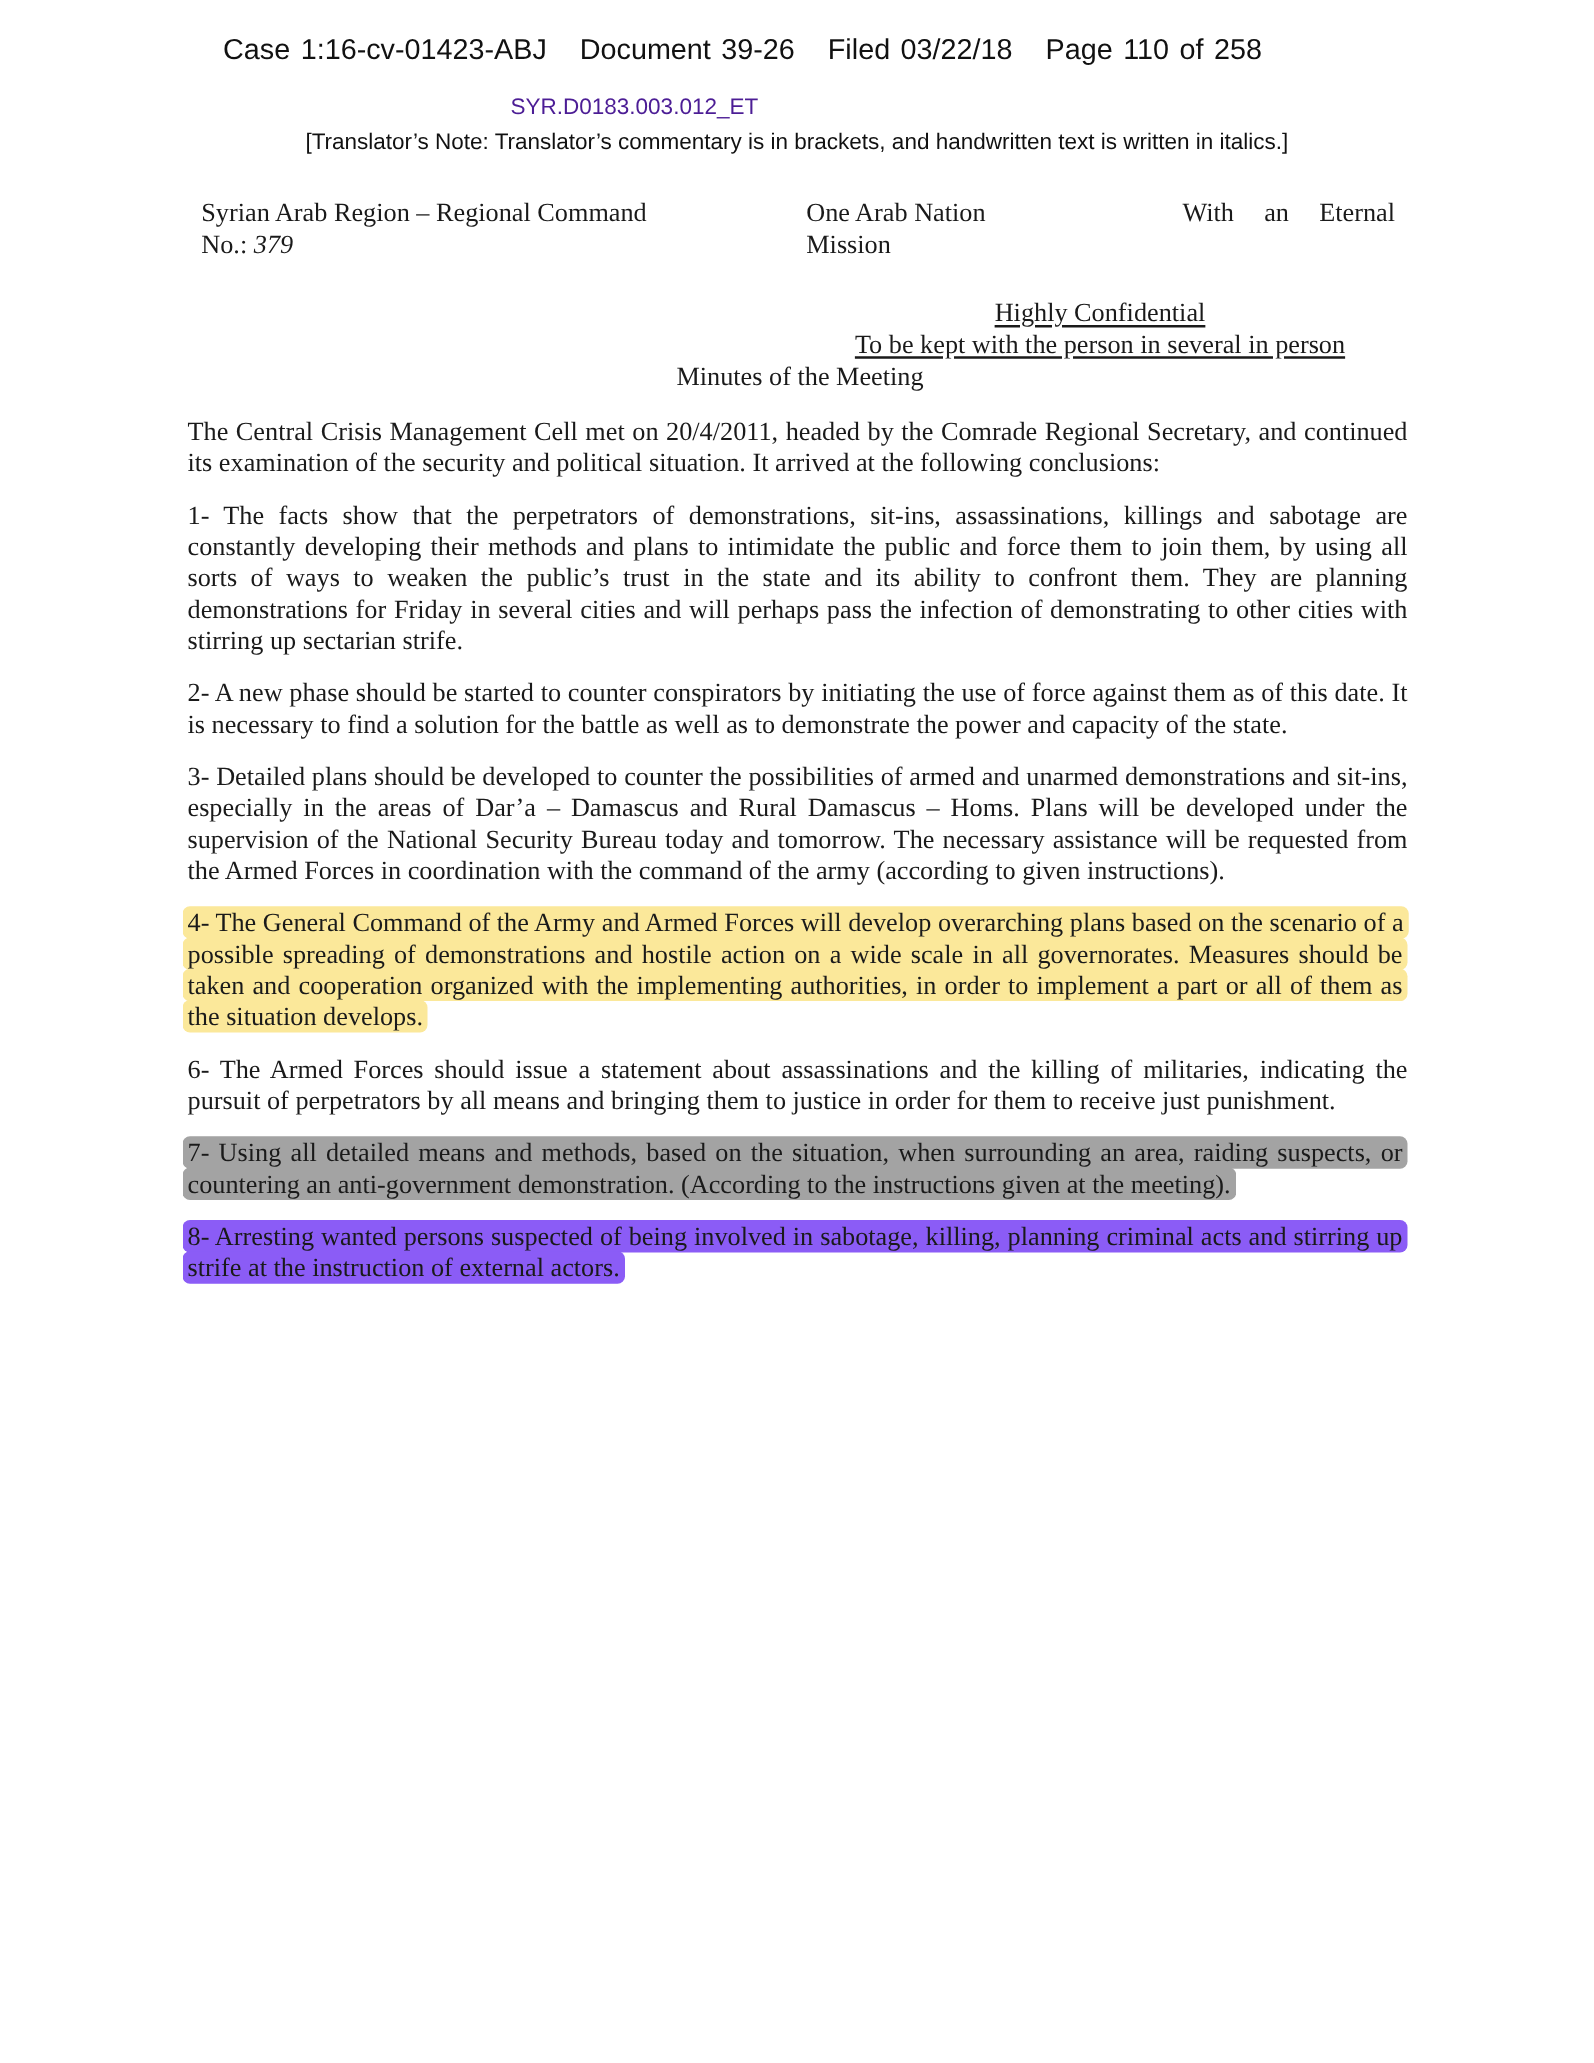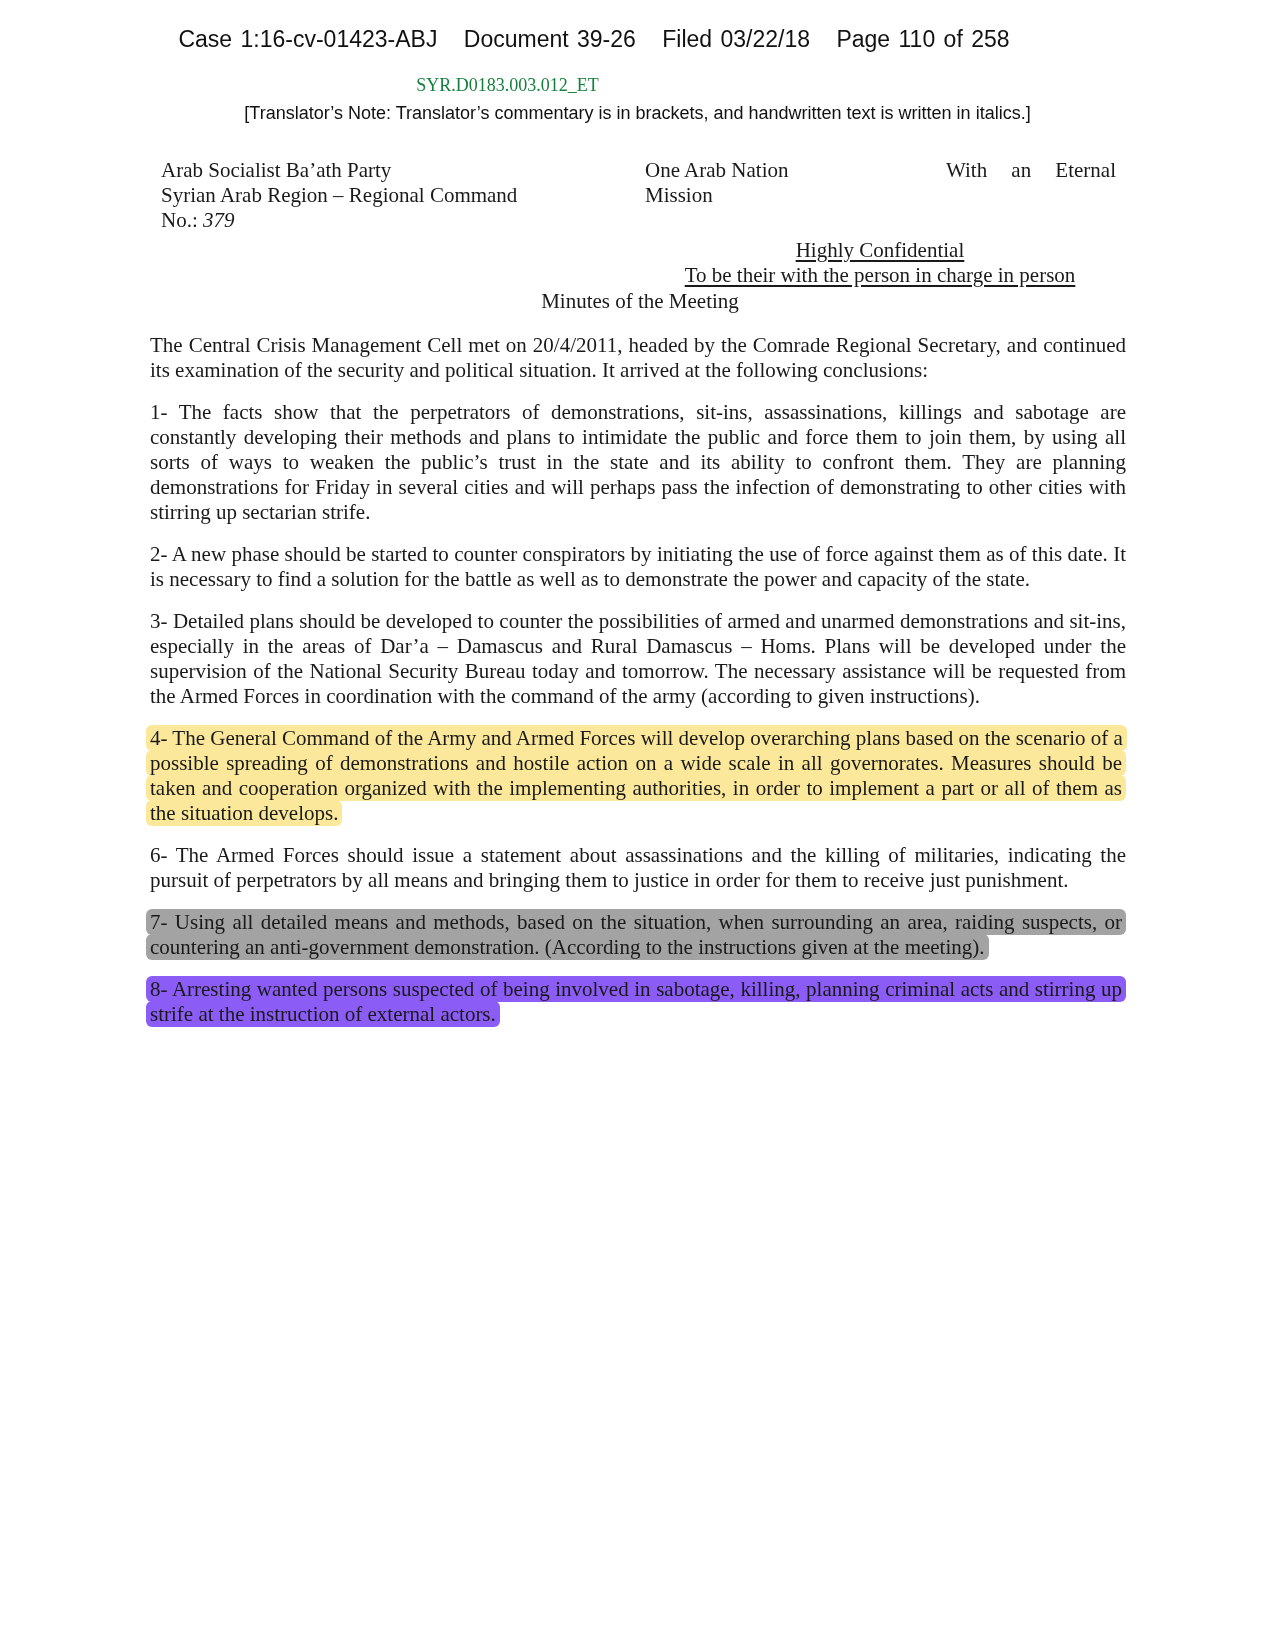--- a/index.html
+++ b/index.html
@@ -5,21 +5,21 @@
   html, body { margin: 0; padding: 0; background: #ffffff; }
   body { width: 1275px; height: 1650px; position: relative; overflow: hidden; color: #1a1a1a; }
   .stamp {
     position: absolute; top: 26px; left: 0; width: 1188px; text-align: center;
     font-family: "Liberation Sans", sans-serif; font-size: 23px; color: #111;
     word-spacing: 2px;
   }
   .stamp span { margin: 0 9px; }
   .docid {
     position: absolute; top: 75px; left: 0; width: 1015px; text-align: center;
-    font-family: Liberation Serif, serif; font-size: 18px; color: #15803d;
+    font-family: Liberation Sans, sans-serif; font-size: 18px; color: #4c1d95;
   }
   .tnote {
     position: absolute; top: 103px; left: 0; width: 1275px; text-align: center;
     font-family: "Liberation Sans", sans-serif; font-size: 18px; color: #111;
   }
   .serif { font-family: "Liberation Serif", serif; font-size: 21px; line-height: 25px; color: #1a1a1a; }
   .hdr-left { position: absolute; top: 158px; left: 161px; width: 460px; }
   .hdr-mid { position: absolute; top: 158px; left: 645px; width: 280px; }
   .hdr-right { position: absolute; top: 158px; left: 946px; width: 170px; text-align: justify; text-align-last: justify; }
   .hdr-left div, .hdr-mid div { white-space: nowrap; }
@@ -38,38 +38,37 @@
   <span>Case 1:16-cv-01423-ABJ</span>
   <span>Document 39-26</span>
   <span>Filed 03/22/18</span>
   <span>Page 110 of 258</span>
 </div>
 
 <div class="docid">SYR.D0183.003.012_ET</div>
 <div class="tnote">[Translator’s Note: Translator’s commentary is in brackets, and handwritten text is written in italics.]</div>
 
 <div class="hdr-left serif">
-  <div>Arab Socialist Ba’ath Party</div>
   <div>Syrian Arab Region – Regional Command</div>
   <div>
     <span>No.:</span>
     <span class="it">379</span>
   </div>
 </div>
 
 <div class="hdr-mid serif">
   <div>One Arab Nation</div>
   <div>Mission</div>
 </div>
 
 <div class="hdr-right serif">With an Eternal</div>
 
 <div class="conf serif">
   <div style="display:inline-block;">Highly Confidential</div>
-  <div>To be their with the person in charge in person</div>
+  <div>To be kept with the person in several in person</div>
 </div>
 
 <div class="minutes serif">Minutes of the Meeting</div>
 
 <div class="body serif">
   <p class="para"><span>The Central Crisis Management Cell met on 20/4/2011, headed by the Comrade Regional Secretary, and continued its examination of the security and political situation. It arrived at the following conclusions:</span></p>
   <p class="para"><span>1- The facts show that the perpetrators of demonstrations, sit-ins, assassinations, killings and sabotage are constantly developing their methods and plans to intimidate the public and force them to join them, by using all sorts of ways to weaken the public’s trust in the state and its ability to confront them. They are planning demonstrations for Friday in several cities and will perhaps pass the infection of demonstrating to other cities with stirring up sectarian strife.</span></p>
   <p class="para"><span>2- A new phase should be started to counter conspirators by initiating the use of force against them as of this date. It is necessary to find a solution for the battle as well as to demonstrate the power and capacity of the state.</span></p>
   <p class="para"><span>3- Detailed plans should be developed to counter the possibilities of armed and unarmed demonstrations and sit-ins, especially in the areas of Dar’a – Damascus and Rural Damascus – Homs. Plans will be developed under the supervision of the National Security Bureau today and tomorrow. The necessary assistance will be requested from the Armed Forces in coordination with the command of the army (according to given instructions).</span></p>
   <p class="para"><span class="hl" style="background: rgb(251, 232, 154);">4- The General Command of the Army and Armed Forces will develop overarching plans based on the scenario of a possible spreading of demonstrations and hostile action on a wide scale in all governorates. Measures should be taken and cooperation organized with the implementing authorities, in order to implement a part or all of them as the situation develops.</span></p>

